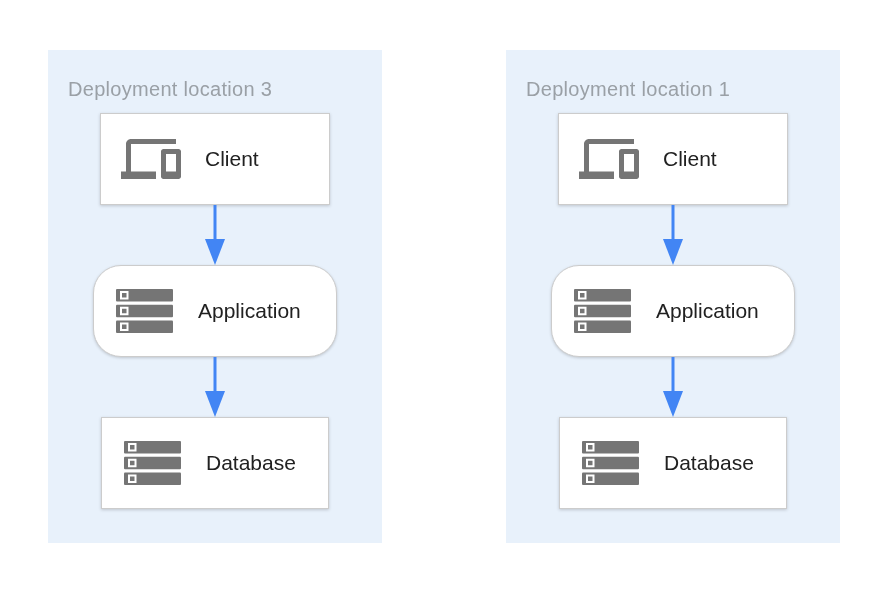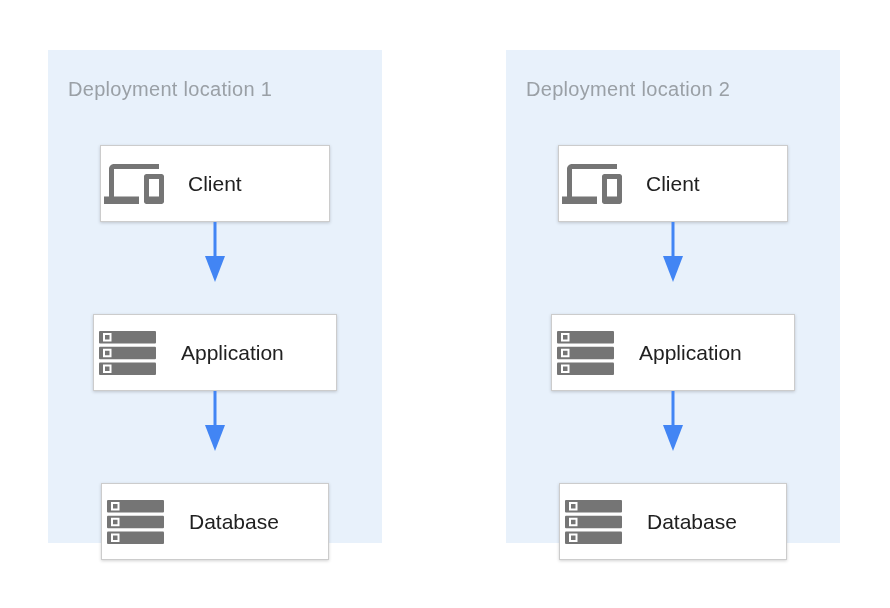--- a/index.html
+++ b/index.html
@@ -35,31 +35,30 @@
     white-space: nowrap;
   }
   .stack {
     margin-top: 11px;
     display: flex;
     flex-direction: column;
     align-items: center;
   }
   .node {
     box-sizing: border-box;
-    height: 77px;
+    height: 92px;
     background: var(--node_bg, #ffffff);
     border: 1px solid var(--node_border, #cccccc);
     box-shadow: 0 1px 3px rgba(0,0,0,0.18);
     display: flex;
     align-items: center;
-    padding-left: 3px;
-    margin-top: 32px;
+    padding-left: 20px;
   }
   .node-client      { width: 230px; }
-  .node-application { width: 244px; }
+  .node-application { width: 244px; border-radius: 28px; }
   .node-database    { width: 228px; align-items: center; }
   .icon-wrap {
     width: 60px;
     flex: 0 0 60px;
     display: flex;
     align-items: center;
     justify-content: center;
     color: var(--icon_gray, #757575);
   }
   .node-label {
@@ -78,21 +77,21 @@
   .icon-devices path { fill: currentColor; }
   .icon-server rect.bar { fill: currentColor; }
   .icon-server rect.led { fill: none; stroke: #ffffff; stroke-width: 2; }
 </style>
 </head>
 <body>
 
 <div class="canvas">
 
   <section class="zone zone-1">
-    <div class="zone-title">Deployment location 1</div>
+    <div class="zone-title">Deployment location 3</div>
     <div class="stack">
 
       <div class="node node-client">
         <span class="icon-wrap">
           <svg class="icon-devices" width="60" height="60" viewBox="0 0 24 24" aria-hidden="true">
             <path d="M4 6h18V4H4c-1.1 0-2 .9-2 2v11H0v3h14v-3H4V6zm19 2h-6c-.55 0-1 .45-1 1v10c0 .55.45 1 1 1h6c.55 0 1-.45 1-1V9c0-.55-.45-1-1-1zm-1 9h-4v-7h4v7z"></path>
           </svg>
         </span>
         <span class="node-label">Client</span>
       </div>
@@ -132,21 +131,21 @@
             <rect class="led" x="5" y="34.5" width="6.5" height="6.5"></rect>
           </svg>
         </span>
         <span class="node-label">Database</span>
       </div>
 
     </div>
   </section>
 
   <section class="zone zone-2">
-    <div class="zone-title">Deployment location 2</div>
+    <div class="zone-title">Deployment location 1</div>
     <div class="stack">
 
       <div class="node node-client">
         <span class="icon-wrap">
           <svg class="icon-devices" width="60" height="60" viewBox="0 0 24 24" aria-hidden="true">
             <path d="M4 6h18V4H4c-1.1 0-2 .9-2 2v11H0v3h14v-3H4V6zm19 2h-6c-.55 0-1 .45-1 1v10c0 .55.45 1 1 1h6c.55 0 1-.45 1-1V9c0-.55-.45-1-1-1zm-1 9h-4v-7h4v7z"></path>
           </svg>
         </span>
         <span class="node-label">Client</span>
       </div>

